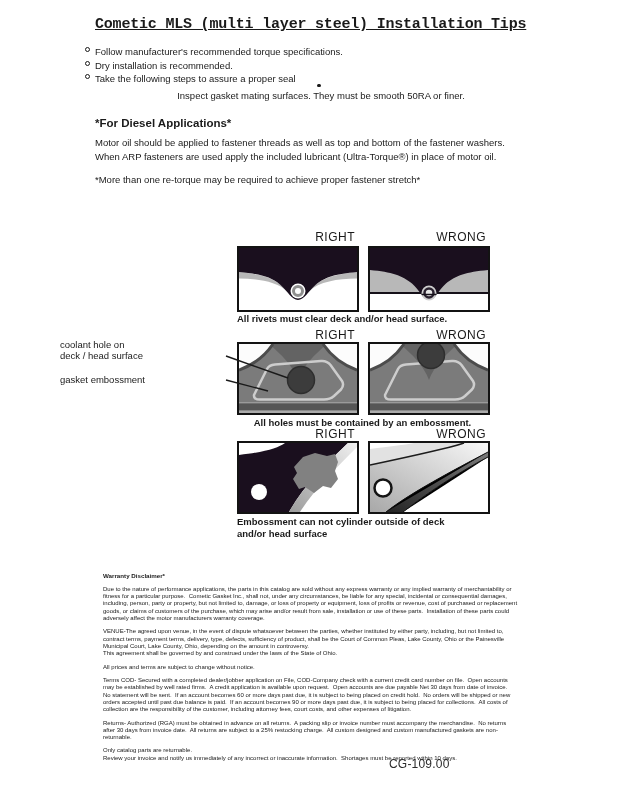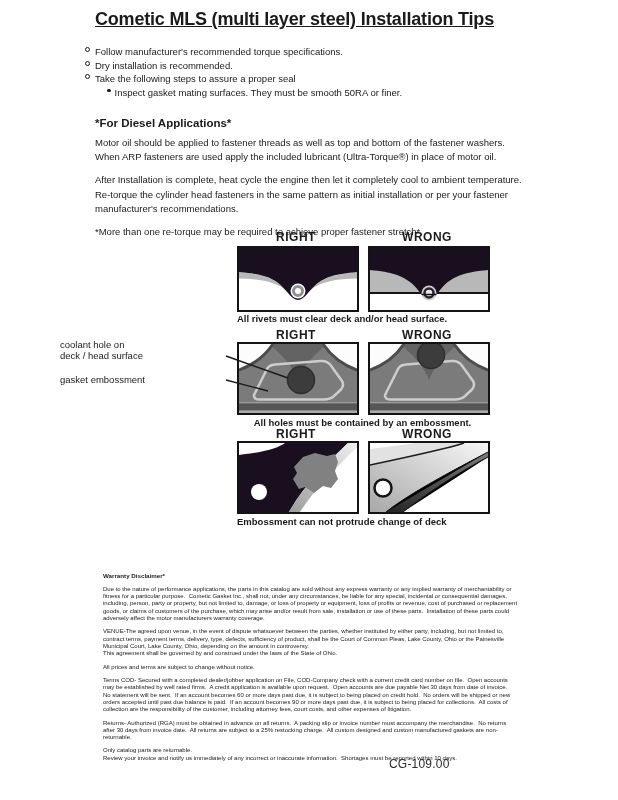--- a/index.html
+++ b/index.html
@@ -1,27 +1,27 @@
 <!DOCTYPE html>
 <html><head>
 <meta charset="utf-8">
 <style>
   html,body{margin:0;padding:0;background:#fff;}
   body{width:618px;height:800px;position:relative;font-family:"Liberation Sans",sans-serif;color:#1a1a1a;overflow:hidden;}
   .abs{position:absolute;}
-  .title{left:95px;top:9px;font-size:18px;font-weight:bold;text-decoration:underline;letter-spacing:-0.2px;}
+  .title{left:95px;top:16px;font-size:15px;font-weight:bold;text-decoration:underline;letter-spacing:-0.2px;font-family:Liberation Mono, monospace;}
   .tips{left:85px;top:45px;width:450px;font-size:9.5px;line-height:13.5px;}
   .bullet{display:flex;align-items:center;}
-  .bullet.sub{margin-left:22px;}
+  .bullet.sub{margin-left:22px;flex-direction:column;}
   .mk-o{flex:0 0 auto;width:3px;height:3px;border:1px solid #1a1a1a;border-radius:50%;margin-right:5px;position:relative;top:-2px;}
   .mk-f{flex:0 0 auto;width:3.5px;height:3.5px;background:#1a1a1a;border-radius:50%;margin-right:4px;position:relative;top:-2px;}
   .diesel{left:95px;top:117px;width:437px;}
   .diesel h2{font-size:11.5px;font-weight:bold;margin:0 0 7px 0;}
   .diesel p{font-size:9.5px;line-height:14.2px;margin:0 0 9px 0;white-space:pre-wrap;}
-  .dlabel{font-size:12px;font-weight:bold;text-align:center;letter-spacing:0.5px;}
+  .dlabel{font-size:12px;font-weight:normal;text-align:right;letter-spacing:0.5px;}
   .dbox{border:2px solid #131313;line-height:0;background:#fff;}
   .dcap{font-size:9.5px;font-weight:bold;line-height:11.5px;}
   .ann{font-size:9.5px;line-height:11px;text-align:left;}
   .fineprint{left:103px;top:572px;width:415px;font-size:6px;line-height:7.15px;}
   .fineprint .fp-h{font-weight:bold;font-size:6.2px;margin:0 0 7px 0;}
   .fineprint p{margin:0 0 6.5px 0;white-space:pre-wrap;}
   .fineprint p.tight{margin-bottom:0;}
   .footer-code{left:389px;top:757px;font-size:12px;color:#2b2b2b;letter-spacing:0.2px;}
   svg{display:block;}
   .overlay{left:0;top:0;pointer-events:none;}
@@ -46,21 +46,20 @@
     </div>
   <div class="bullet sub">
       <span class="mk-f"></span>
       <span>Inspect gasket mating surfaces.  They must be smooth 50RA or finer.</span>
     </div>
 </div>
 
 <div class="abs diesel">
   <h2>*For Diesel Applications*</h2>
   <p>Motor oil should be applied to fastener threads as well as top and bottom of the fastener washers. When ARP fasteners are used apply the included lubricant (Ultra-Torque®) in place of motor oil.</p>
-  <p>After Installation is complete, heat cycle the engine then let it completely cool to ambient temperature. Re-torque the cylinder head fasteners in the same pattern as initial installation or per your fastener manufacturer's recommendations.</p>
   <p>*More than one re-torque may be required to achieve proper fastener stretch*</p>
 </div>
 
 <div class="abs dlabel" style="left:237px;top:230px;width:118px">RIGHT</div>
 <div class="abs dlabel" style="left:368px;top:230px;width:118px">WRONG</div>
 
 <div class="abs dbox" style="left:237px;top:246px">
   <svg width="118" height="62" viewBox="0 0 118 62">
     <rect width="118" height="62" fill="#ffffff"></rect>
     <path d="M0,24 C20,26 32,29 42,37 L48,43 C38,34 20,30.5 0,30.5 Z" fill="#b8b8b8"></path>
@@ -170,21 +169,22 @@
     <path d="M0,22 C38,14 76,6 94,0 L118,0 L118,9 C82,28 40,50 16,69 L0,69 Z" fill="url(#g2)"></path>
     <path d="M0,22 C38,14 76,6 94,0" stroke="#1c1c1c" stroke-width="1.5" fill="none"></path>
     <path d="M118,9 C82,28 40,50 16,69 L33,69 C62,46 95,26 118,14 Z" fill="url(#g3)"></path>
     <path d="M118,9 C82,28 40,50 16,69" stroke="#111111" stroke-width="1"></path>
     <path d="M118,14 C95,26 62,46 33,69" stroke="#111111" stroke-width="1"></path>
     <circle cx="13" cy="45" r="8.5" fill="#ffffff" stroke="#141414" stroke-width="2.5"></circle>
   </svg>
 </div>
 
 <div class="abs dcap" style="left:237px;top:516px;width:240px">
-  <div>Embossment can not protrude change of deck</div>
+  <div>Embossment can not cylinder outside of deck</div>
+  <div>and/or head surface</div>
 </div>
 
 <div class="abs fineprint">
   <p class="fp-h">Warranty Disclaimer*</p>
   <p>Due to the nature of performance applications, the parts in this catalog are sold without any express warranty or any implied warranty of merchantability or fitness for a particular purpose.  Cometic Gasket Inc., shall not, under any circumstances, be liable for any special, incidental or consequential damages, including, person, party or property, but not limited to, damage, or loss of property or equipment, loss of profits or revenue, cost of purchased or replacement goods, or claims of customers of the purchase, which may arise and/or result from sale, installation or use of these parts.  Installation of these parts could adversely affect the motor manufacturers warranty coverage.</p>
   <p class="tight">VENUE-The agreed upon venue, in the event of dispute whatsoever between the parties, whether instituted by either party, including, but not limited to, contract terms, payment terms, delivery, type, defects, sufficiency of product, shall be the Court of Common Pleas, Lake County, Ohio or the Painesville Municipal Court, Lake County, Ohio, depending on the amount in controversy.</p>
   <p>This agreement shall be governed by and construed under the laws of the State of Ohio.</p>
   <p>All prices and terms are subject to change without notice.</p>
   <p>Terms COD- Secured with a completed dealer/jobber application on File, COD-Company check with a current credit card number on file.  Open accounts may be established by well rated firms.  A credit application is available upon request.  Open accounts are due payable Net 30 days from date of invoice.  No statement will be sent.  If an account becomes 60 or more days past due, it is subject to being placed on credit hold.  No orders will be shipped or new orders accepted until past due balance is paid.  If an account becomes 90 or more days past due, it is subject to being placed for collections.  All costs of collection are the responsibility of the customer, including attorney fees, court costs, and other expenses of litigation.</p>
   <p>Returns- Authorized (RGA) must be obtained in advance on all returns.  A packing slip or invoice number must accompany the merchandise.  No returns after 30 days from invoice date.  All returns are subject to a 25% restocking charge.  All custom designed and custom manufactured gaskets are non-returnable.</p>

